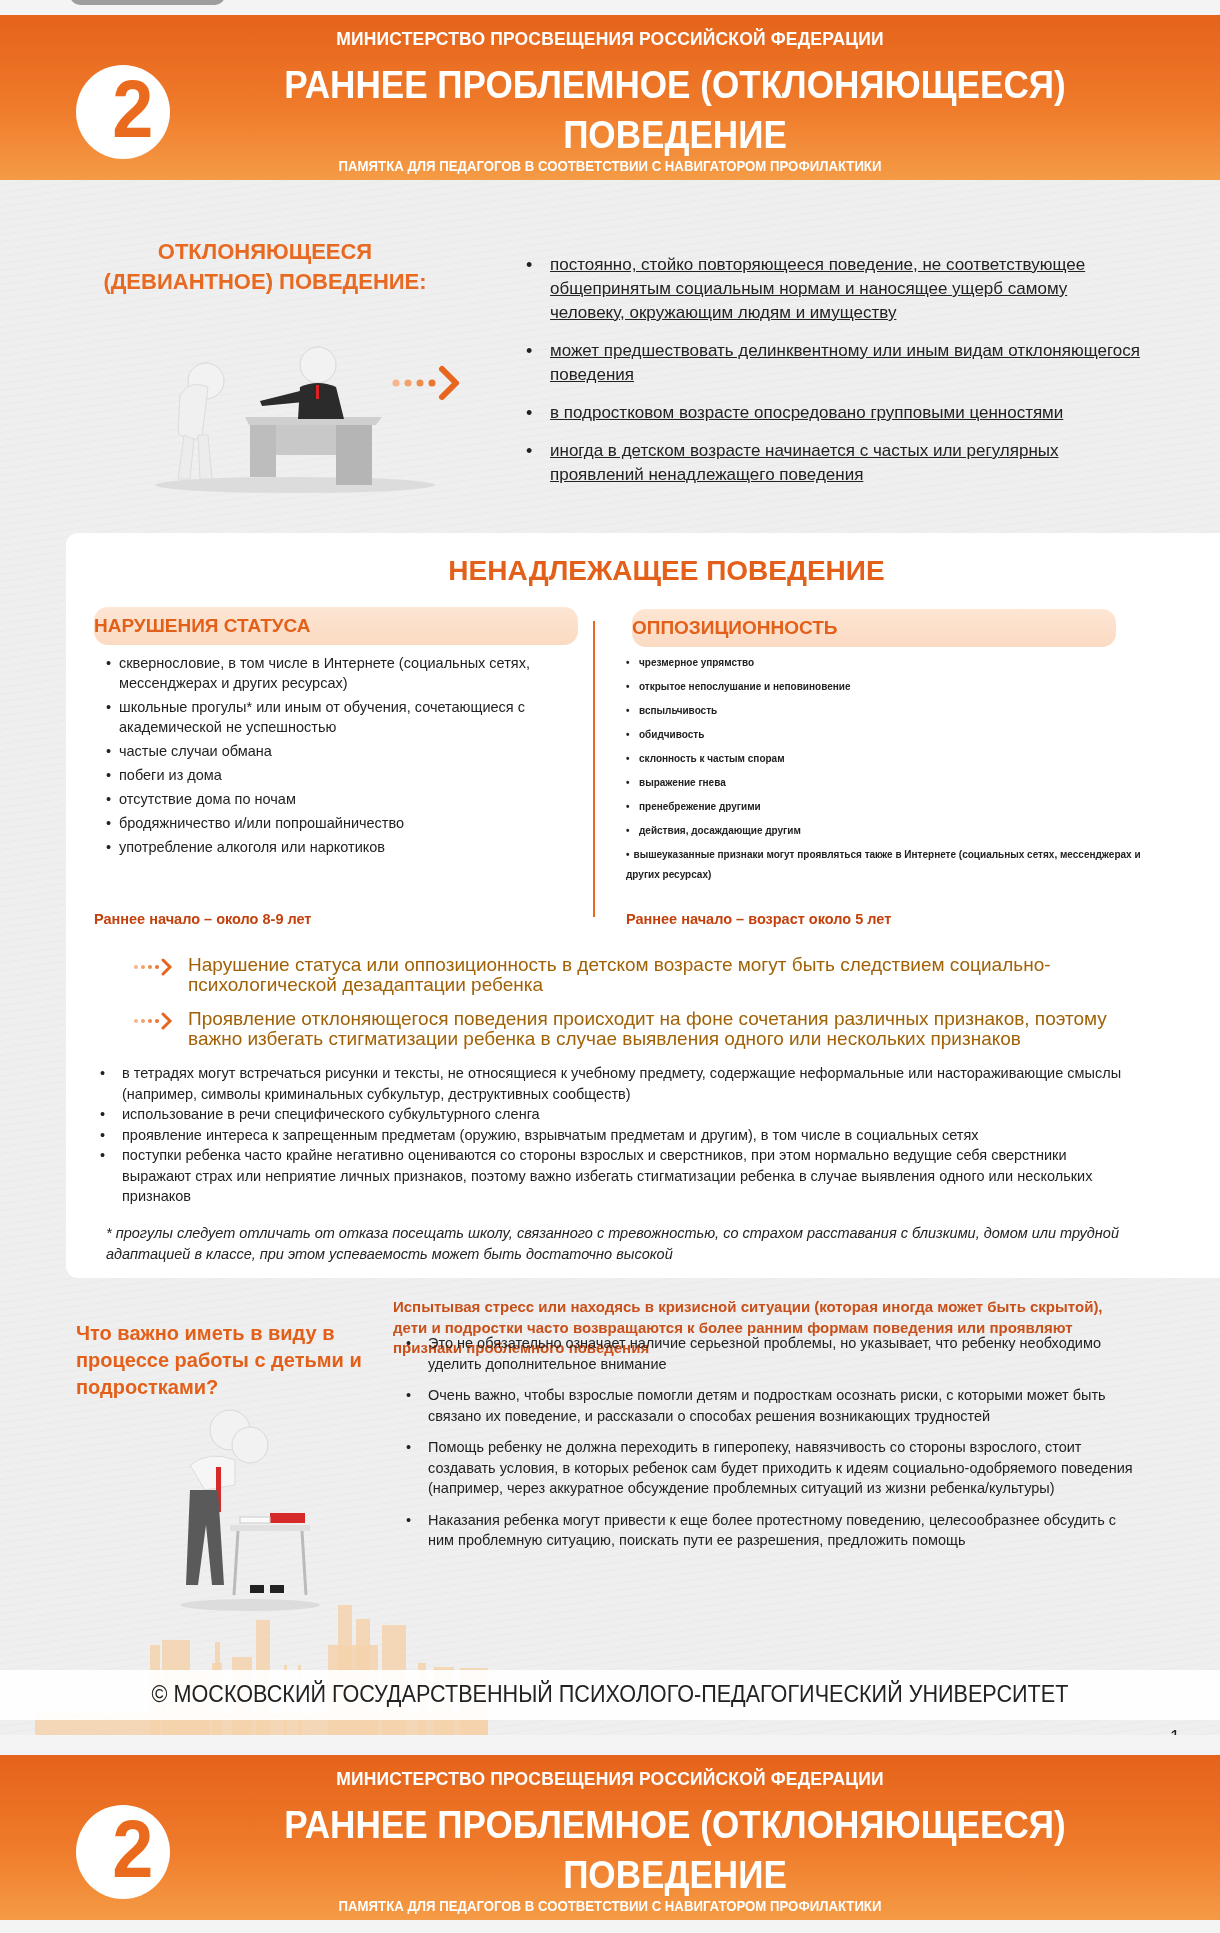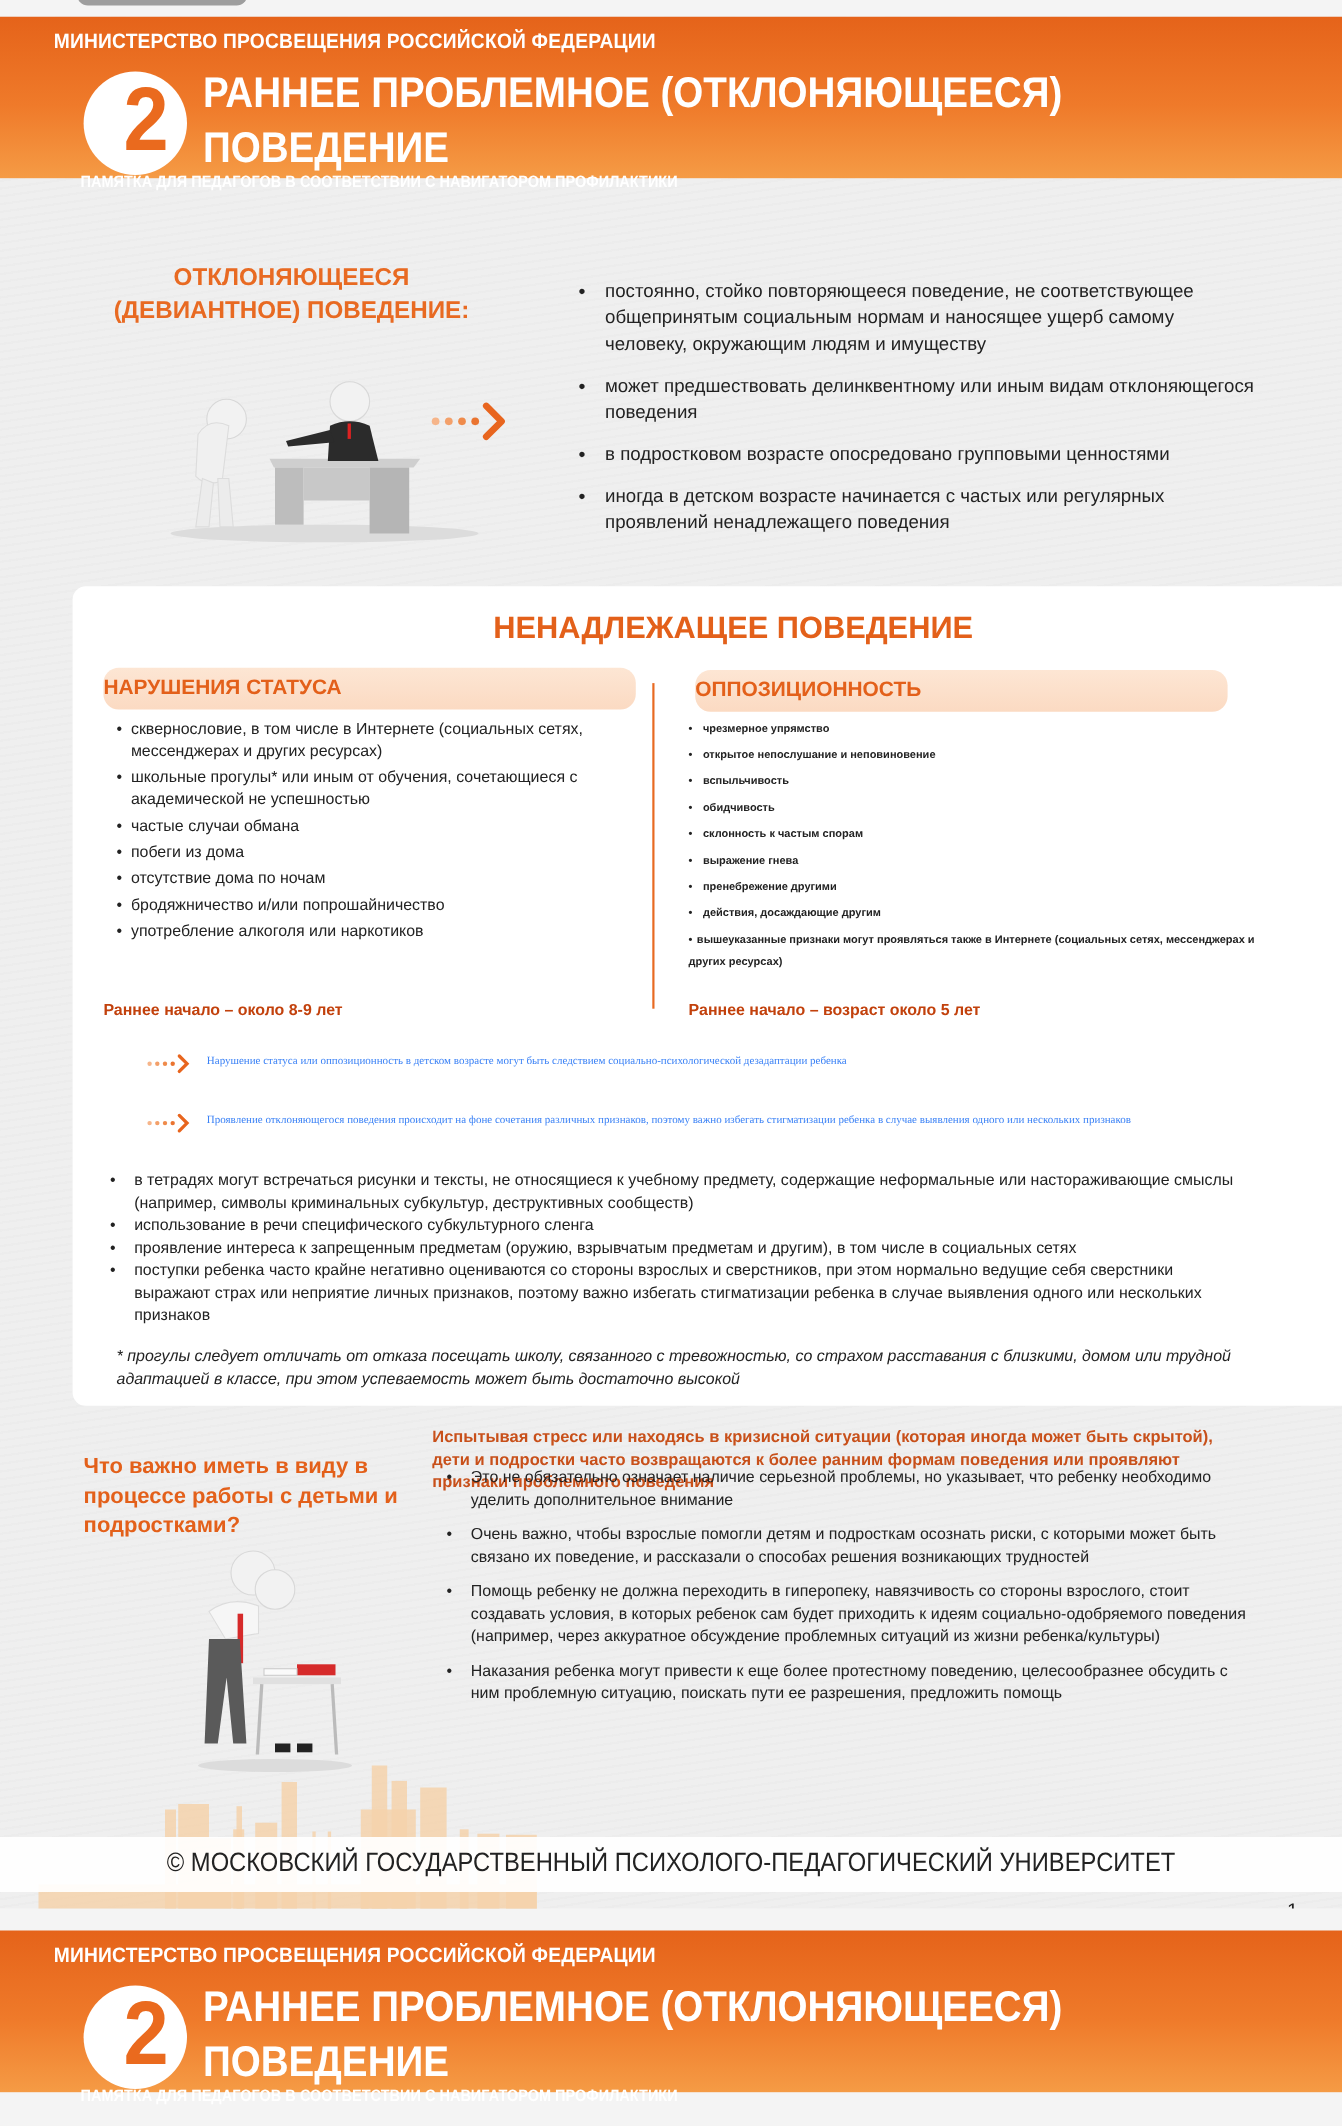--- a/index.html
+++ b/index.html
@@ -16,23 +16,23 @@
   }
   .page {
     position: absolute; left: 0; top: 15px; width: 1220px; height: 1720px;
     background:
       repeating-linear-gradient(172deg, rgba(0,0,0,0.012) 0 2px, transparent 2px 7px),
       #efefef;
     overflow: hidden;
   }
   
   .banner {
-    position: relative; width: 1220px; height: 147px;
+    position: relative; width: 1220px; height: 165px;
     background: linear-gradient(180deg, #e5631a 0%, #ef7a2a 55%, #f59b45 100%);
-    color: #fff; 
+    color: #fff; text-align: center;
   }
   .banner .ministry {
     position: absolute; left: 0; right: 0; top: 13px;
     font-size: 19px; font-weight: bold; letter-spacing: 0.2px; transform: scaleX(0.92);
   }
   .banner .title1 {
     position: absolute; left: 130px; right: 0; top: 48px;
     font-size: 39px; font-weight: bold; transform: scaleX(0.9); transform-origin: center;
   }
   .banner .title2 {
@@ -57,21 +57,21 @@
     position: absolute; left: 80px; top: 222px; width: 370px; text-align: center;
     font-size: 22px; font-weight: bold; color: #e86a22; line-height: 30px;
   }
   .figure1 { position: absolute; left: 150px; top: 310px; width: 290px; height: 170px; }
   .arrow1 { position: absolute; left: 390px; top: 348px; }
   .intro-list {
     position: absolute; left: 522px; top: 238px; width: 620px; list-style: none;
   }
   .intro-list li {
     position: relative; padding-left: 28px; font-size: 17px; line-height: 24px;
-    margin-bottom: 14px; color: #222;
+    margin-bottom: 14px; color: #222; text-decoration: underline;
   }
   .intro-list li::before {
     content: "•"; position: absolute; left: 4px; top: 0; font-size: 18px;
   }
   
   .card {
     position: absolute; left: 66px; top: 518px; width: 1201px; height: 745px;
     background: #fff; border-radius: 12px;
   }
   .card-title {
@@ -99,21 +99,21 @@
   .col-list li::before { content: "•"; position: absolute; left: 0; top: 0; }
   .col-right li { font-weight: bold; font-size: 10px; }
   .col-right li.wrap-noindent { padding-left: 0; text-indent: 0; }
   .col-right li.wrap-noindent::before { position: static; margin-right: 4px; }
   .early {
     position: absolute; font-size: 14.5px; font-weight: bold; color: #c2410c;
   }
   .early-left { left: 28px; top: 378px; }
   .early-right { left: 560px; top: 378px; }
   .arrow-note {
-    position: absolute; left: 66px; width: 990px; font-size: 10px; line-height: 20px; color: #3b82f6; font-family: Liberation Serif, serif;
+    position: absolute; left: 66px; width: 990px; font-size: 19px; line-height: 20px; color: #a16207;
   }
   .arrow-note .ar { position: absolute; left: 0; top: 2px; }
   .arrow-note .txt { margin-left: 56px; display: block; }
   .note1 { top: 422px; } .note2 { top: 476px; }
   .sign-list {
     position: absolute; left: 30px; top: 530px; width: 1040px; list-style: none;
   }
   .sign-list li {
     position: relative; padding-left: 26px; font-size: 14.5px; line-height: 20.5px; color: #222;
   }

